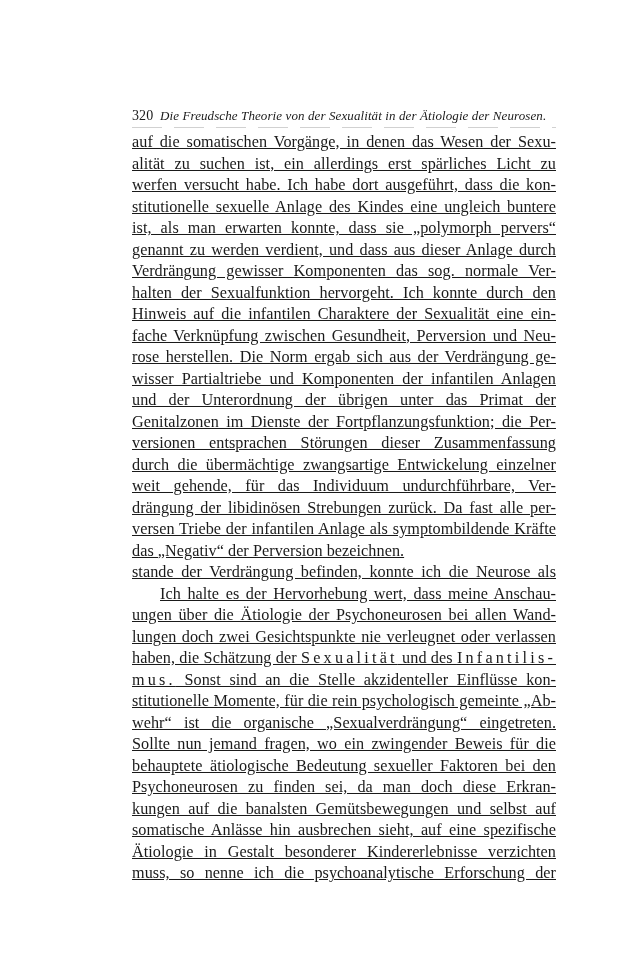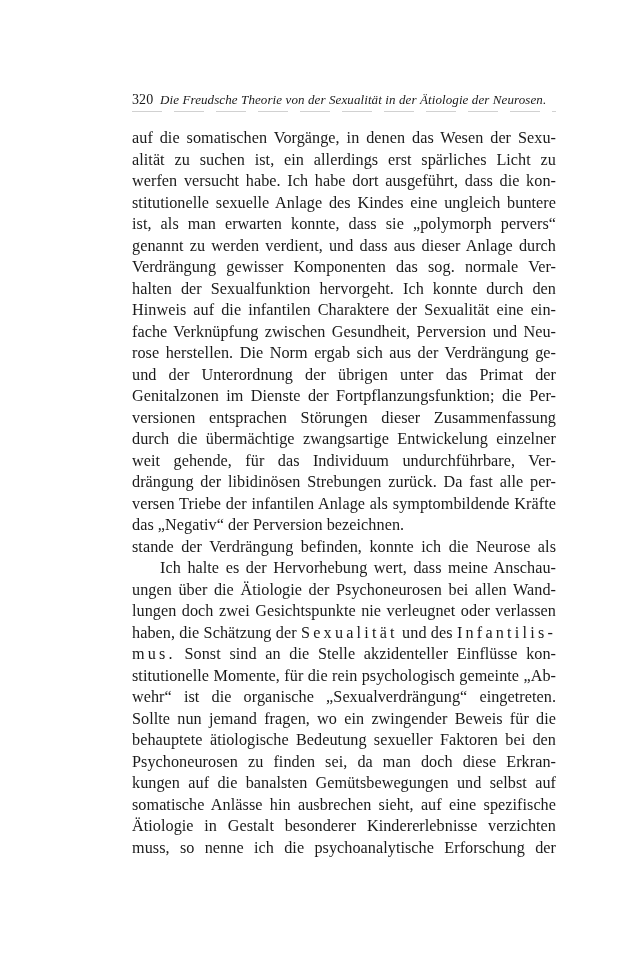--- a/index.html
+++ b/index.html
@@ -11,21 +11,21 @@
       width: 629px;
       height: 960px;
       position: relative;
       overflow: hidden;
       font-family: "Liberation Serif", "DejaVu Serif", serif;
       color: #1a1a1a;
     }
     .page {
       position: absolute;
       left: 132px;
-      top: 92px;
+      top: 108px;
       width: 424px;
     }
     .running-head {
       display: flex;
       align-items: baseline;
       font-size: 11.5px;
       line-height: 16px;
       white-space: nowrap;
       letter-spacing: 0.1px;
     }
@@ -40,21 +40,22 @@
       font-size: 13px;
       font-style: italic;
     }
     .head-rule {
       height: 1px;
       margin-top: 3px;
       background: repeating-linear-gradient(90deg, #bdbdbd 0 30px, transparent 30px 42px);
       opacity: 0.7;
     }
     .body-text {
-      margin-top: 16px;
+      margin-top: 4px;
+      text-decoration: underline;
     }
     .line {
       display: block;
       font-size: 16.2px;
       line-height: 21.5px;
       height: 21.5px;
       white-space: nowrap;
       text-align: justify;
       text-align-last: justify;
       letter-spacing: 0.05px;
@@ -85,20 +86,21 @@
       <span class="line">alität zu suchen ist, ein allerdings erst spärliches Licht zu</span>
       <span class="line">werfen versucht habe. Ich habe dort ausgeführt, dass die kon-</span>
       <span class="line">stitutionelle sexuelle Anlage des Kindes eine ungleich buntere</span>
       <span class="line">ist, als man erwarten konnte, dass sie „polymorph pervers“</span>
       <span class="line">genannt zu werden verdient, und dass aus dieser Anlage durch</span>
       <span class="line">Verdrängung gewisser Komponenten das sog. normale Ver-</span>
       <span class="line">halten der Sexualfunktion hervorgeht. Ich konnte durch den</span>
       <span class="line">Hinweis auf die infantilen Charaktere der Sexualität eine ein-</span>
       <span class="line">fache Verknüpfung zwischen Gesundheit, Perversion und Neu-</span>
       <span class="line">rose herstellen. Die Norm ergab sich aus der Verdrängung ge-</span>
+      <span class="line">wisser Partialtriebe und Komponenten der infantilen Anlagen</span>
       <span class="line">und der Unterordnung der übrigen unter das Primat der</span>
       <span class="line">Genitalzonen im Dienste der Fortpflanzungsfunktion; die Per-</span>
       <span class="line">versionen entsprachen Störungen dieser Zusammenfassung</span>
       <span class="line">durch die übermächtige zwangsartige Entwickelung einzelner</span>
       <span class="line">weit gehende, für das Individuum undurchführbare, Ver-</span>
       <span class="line">drängung der libidinösen Strebungen zurück. Da fast alle per-</span>
       <span class="line">versen Triebe der infantilen Anlage als symptombildende Kräfte</span>
       <span class="line last">das „Negativ“ der Perversion bezeichnen.</span>
       <span class="line">stande der Verdrängung befinden, konnte ich die Neurose als</span>
     </div>

